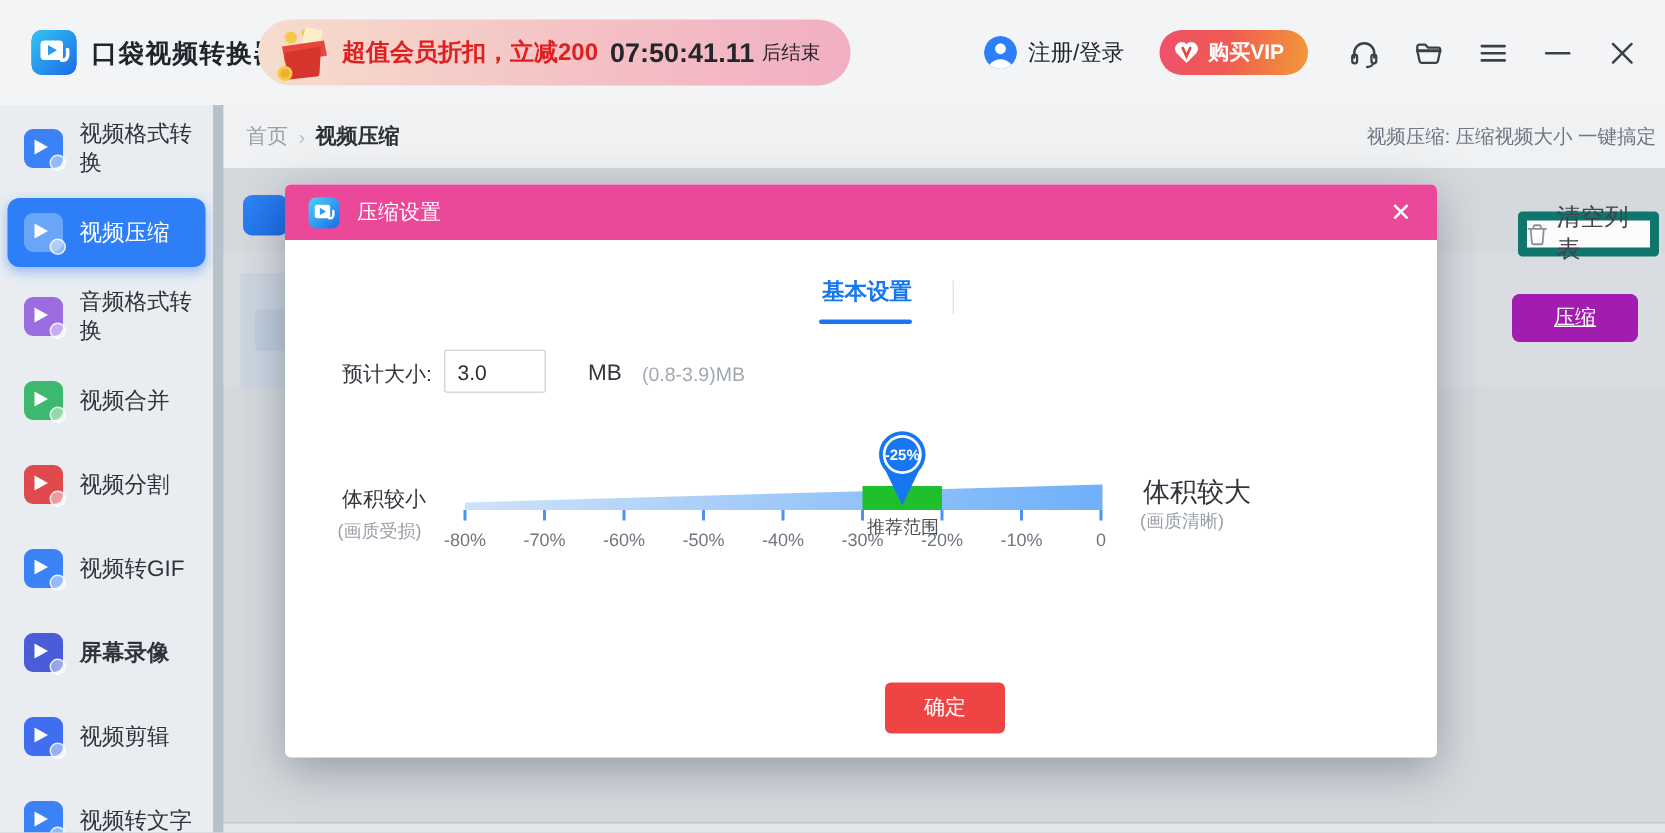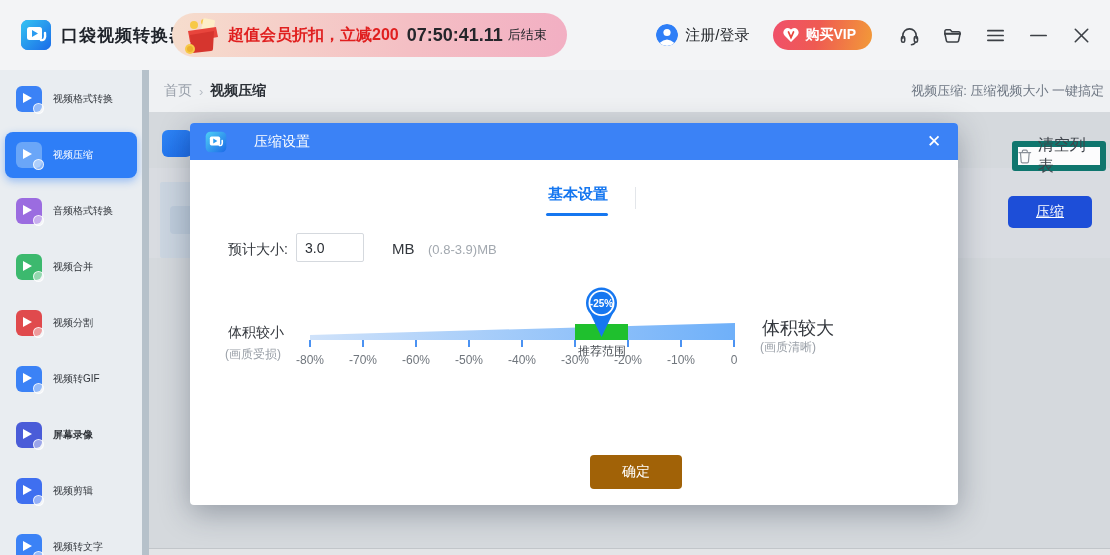--- a/index.html
+++ b/index.html
@@ -19,45 +19,45 @@
   .avatar { width:22px; height:22px; border-radius:50%; }
   .login-text { font-size:15px; color:#23262b; margin:0 0 0 7px; cursor:pointer; }
   .vip-btn { margin-left:24px; height:30px; border-radius:15px; border:none; padding:0 16px 0 10px; display:flex; align-items:center; gap:6px; background:linear-gradient(100deg,#f0506b 0%,#ef5a52 45%,#f29a38 100%); color:#fff; font-size:14px; font-weight:bold; cursor:pointer; }
   .vip-badge { width:16px; height:16px; }
   .winicons { display:flex; align-items:center; margin:0 18px 0 26px; gap:21px; }
   .wicon { width:22px; height:22px; display:flex; align-items:center; justify-content:center; cursor:pointer; color:#3c4046; }
 
   
   .sidebar { position:absolute; left:0; top:70px; width:142px; height:485px; background:#e9edf1; overflow:hidden; }
   .side-scroll { position:absolute; left:142px; top:70px; width:7px; height:485px; background:#b6c1ca; }
-  .side-item { position:absolute; left:5px; width:132px; height:46px; border-radius:8px; display:flex; align-items:center; padding-left:11px; gap:11px; cursor:pointer; font-size:10px; color:#30343a; }
+  .side-item { position:absolute; left:5px; width:132px; height:46px; border-radius:8px; display:flex; align-items:center; padding-left:11px; gap:11px; cursor:pointer; font-size:15px; color:#30343a; }
   .side-item.selected { background:#2e7ef7; color:#ffffff; box-shadow:0 3px 8px rgba(46,126,247,.45); }
   .side-icon { width:26px; height:26px; border-radius:6px; position:relative; flex:none; }
   .side-icon .tri { position:absolute; left:7px; top:7px; width:0; height:0; border-left:9px solid #fff; border-top:5.5px solid transparent; border-bottom:5.5px solid transparent; }
   .side-icon .badge { position:absolute; right:-2px; bottom:-2px; width:11px; height:11px; border-radius:50%; background:rgba(255,255,255,.45); border:1px solid rgba(255,255,255,.8); }
 
   
   .breadcrumb-bar { position:absolute; left:149px; top:70px; width:961px; height:42px; background:#eff1f3; display:flex; align-items:center; }
   .bc-home { font-size:14px; color:#9aa1ab; margin-left:15px; cursor:pointer; }
   .bc-sep { font-size:13px; color:#b7bdc5; margin:0 7px; }
   .bc-cur { font-size:14px; color:#2b3036; font-weight:bold; }
   .tagline { position:absolute; right:6px; font-size:13px; color:#6d7682; }
 
   .clear-btn { position:absolute; left:1012px; top:141px; width:94px; height:30px; background:#fcfcfd; border:6px solid #0f766e; border-radius:3px; display:flex; align-items:center; justify-content:center; gap:6px; font-size:16px; color:#3f444b; cursor:pointer; }
 
   .file-row { position:absolute; left:149px; top:168px; width:961px; height:90px; background:#d9dce1; }
   .thumb { position:absolute; left:160px; top:182px; width:52px; height:76px; background:#ccd6e1; border-radius:2px; }
   .thumb-glyph { position:absolute; left:10px; top:24px; width:32px; height:28px; background:#bfcddc; border-radius:4px; }
   .addfile-sliver { position:absolute; left:162px; top:130px; width:30px; height:27px; border-radius:6px; background:linear-gradient(135deg,#2f86f6,#1b6ae8); }
-  .compress-btn { position:absolute; left:1008px; top:196px; width:84px; height:32px; background:#1d4ed8; border:none; border-radius:5px; color:#fff; font-size:14px; cursor:pointer;text-decoration:underline; }
+  .compress-btn { position:absolute; left:1008px; top:196px; width:84px; height:32px; background:#a21caf; border:none; border-radius:5px; color:#fff; font-size:14px; cursor:pointer;text-decoration:underline; }
   .bottom-strip { position:absolute; left:149px; top:548px; width:961px; height:7px; background:#e3e5e7; border-top:1px solid #c2c6ca; }
 
   
   .modal { position:absolute; left:190px; top:123px; width:768px; height:382px; background:#ffffff; border-radius:4px; box-shadow:0 8px 30px rgba(30,40,60,.35); }
-  .modal-header { position:absolute; left:0; top:0; width:100%; height:37px; background:#3b82f6; border-radius:4px 4px 0 0; display:flex; align-items:center;gap:16px; }
+  .modal-header { position:absolute; left:0; top:0; width:100%; height:37px; background:#ec4899; border-radius:4px 4px 0 0; display:flex; align-items:center; }
   .modal-logo { width:22px; height:22px; margin-left:15px; }
   .modal-title { color:#ffffff; font-size:14px; margin-left:11px; }
   .modal-close { position:absolute; right:13px; top:8px; width:22px; height:22px; color:#fff; font-size:17px; line-height:22px; text-align:center; cursor:pointer; }
   .tab { position:absolute; left:358px; top:62px; font-size:15px; font-weight:bold; color:#1677f0; cursor:pointer; }
   .tab-underline { position:absolute; left:356px; top:90px; width:62px; height:3px; background:#1677f0; border-radius:2px; }
   .tab-divider { position:absolute; left:445px; top:64px; width:1px; height:22px; background:#e3e6ea; }
 
   .size-label { position:absolute; left:38px; top:118px; font-size:14px; color:#33373d; }
   .size-input { position:absolute; left:106px; top:110px; width:68px; height:29px; border:1px solid #d5d9de; border-radius:2px; font-size:14px; color:#2a2e34; padding-left:8px; font-family:"Liberation Sans",sans-serif; }
   .size-unit { position:absolute; left:202px; top:117px; font-size:15px; color:#33373d; }
@@ -65,21 +65,21 @@
 
   .sl-left-label  { position:absolute; left:38px;  top:201px; font-size:14px; color:#33373d; }
   .sl-left-sub    { position:absolute; left:35px;  top:223px; font-size:12px; color:#9aa0a8; }
   .sl-right-label { position:absolute; left:572px; top:193px; font-size:18px; color:#33373d; }
   .sl-right-sub   { position:absolute; left:570px; top:216px; font-size:12px; color:#9aa0a8; }
   .slider-svg { position:absolute; left:0; top:130px; width:768px; height:120px; }
   .rec-label { position:absolute; left:378px; top:220px; width:68px; text-align:center; font-size:12px; color:#4a4f55; }
   .tick-label { position:absolute; top:230px; width:44px; text-align:center; font-size:12px; color:#70767d; }
 
   .cancel-btn { position:absolute; left:280px; top:332px; width:95px; height:34px; background:#f5f5f6; border:1px solid #dcdee1; border-radius:4px; font-size:14px; color:#4c5157; cursor:pointer; }
-  .ok-btn { position:absolute; left:400px; top:332px; width:92px; height:34px; background:#a16207; border:none; border-radius:4px; font-size:14px; color:#ffffff; cursor:pointer; }
+  .ok-btn { position:absolute; left:400px; top:332px; width:80px; height:34px; background:#ef4444; border:none; border-radius:4px; font-size:14px; color:#ffffff; cursor:pointer; }
 </style>
 </head>
 <body>
 
 <div class="topbar">
   <svg class="logo" viewBox="0 0 32 32">
     <rect x="1" y="1" width="30" height="30" rx="7" fill="#1b7ef5"></rect>
     <rect x="1" y="1" width="30" height="30" rx="7" fill="url(#lg1)"></rect>
     <defs>
         <linearGradient id="lg1" x1="0" y1="0" x2="1" y2="1">

